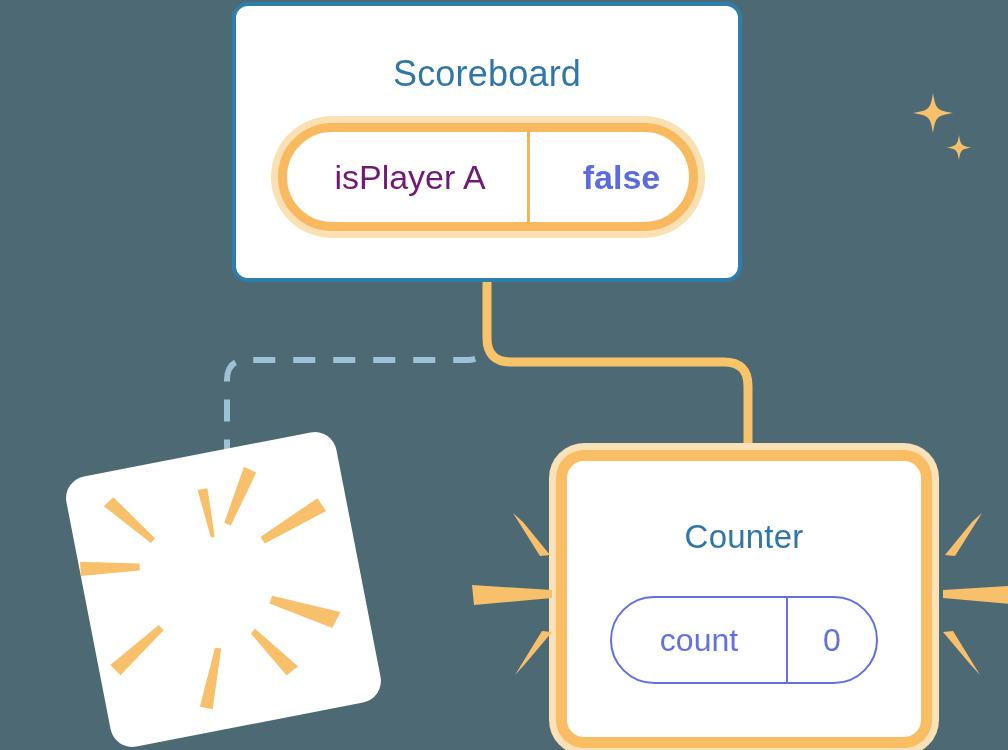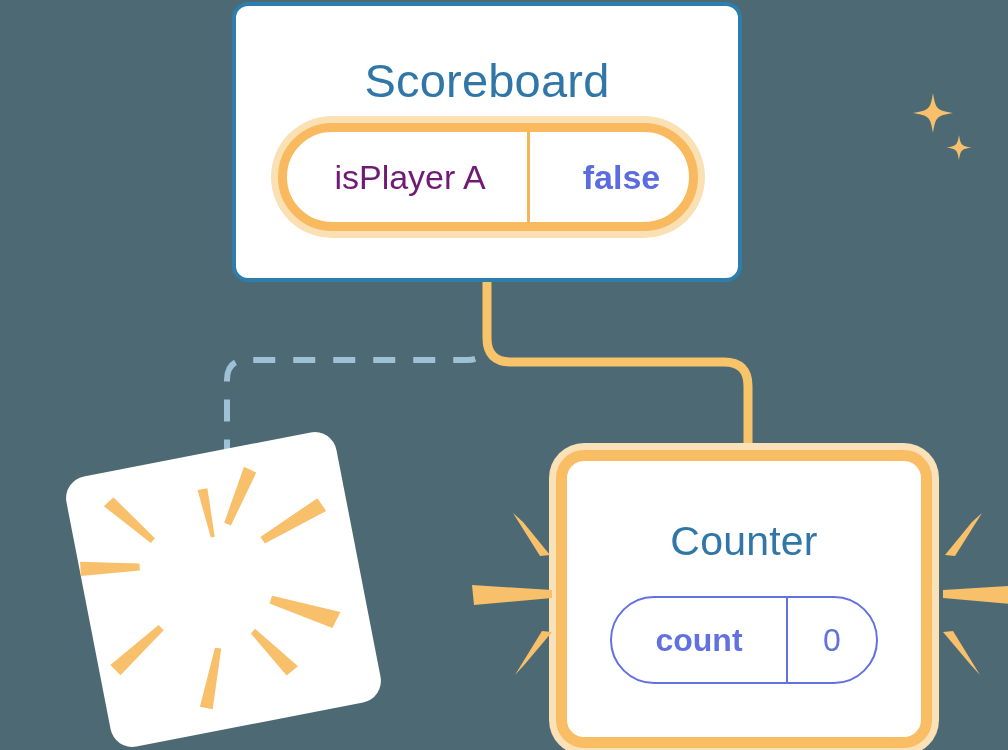--- a/index.html
+++ b/index.html
@@ -64,25 +64,25 @@
     left: 0;
     right: 0;
     text-align: center;
     color: #3077a8;
     font-weight: 400;
     letter-spacing: 0.2px;
     white-space: nowrap;
   }
   #scoreboard-title {
     top: 47px;
-    font-size: 47px;
+    font-size: 36px;
   }
   #counter-title {
     top: 57px;
-    font-size: 41px;
+    font-size: 33px;
   }
 
   
   .pill {
     position: absolute;
     display: flex;
     align-items: stretch;
     box-sizing: border-box;
     background: #ffffff;
   }
@@ -130,21 +130,21 @@
     width: 268px;
     height: 88px;
     border: 2px solid #6172e0;
     border-radius: 48px;
   }
   #counter-pill .pill-key {
     flex: 0 0 176px;
     border-right: 2px solid #6172e0;
     color: #6172e0;
     font-size: 32px;
-    font-weight: 700;
+    font-weight: 400;
   }
   #counter-pill .pill-val {
     flex: 1 1 auto;
     color: #6172e0;
     font-size: 32px;
     font-weight: 400;
   }
 
   
   .connector-layer {

